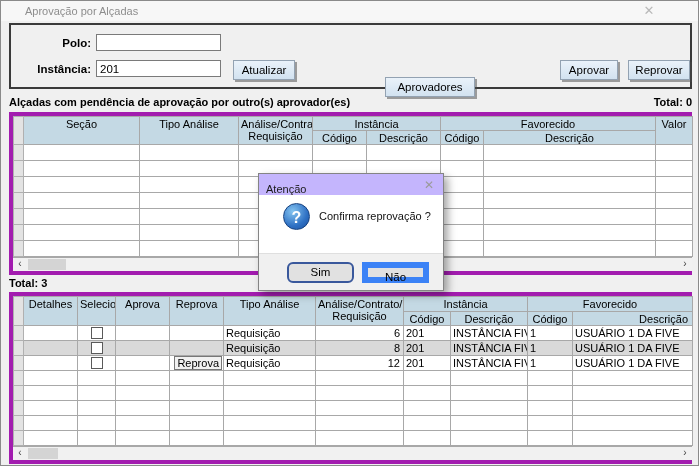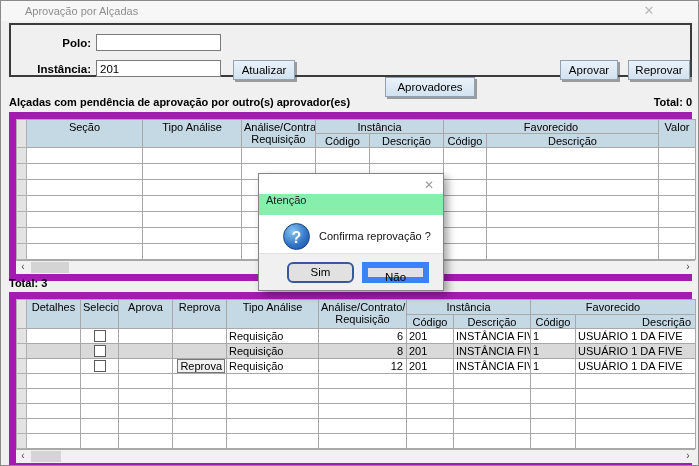--- a/index.html
+++ b/index.html
@@ -22,21 +22,21 @@
     background: #f7f7f7;
     display:flex; align-items:center;
   }
   .titlebar .title { color:#8d8d8d; padding-left:24px; font-size:11px; }
   .titlebar .close-x {
     position:absolute; right:40px; top:1px; color:#b9b9b9;
     font-size:13px; width:18px; height:18px; text-align:center; line-height:18px;
     cursor: default;
   }
   .top-panel {
-    position:absolute; left:8px; top:22px; width:683px; height:54px;
+    position:absolute; left:8px; top:22px; width:683px; height:66px;
     border: 2px solid #3a3a3a; background:#f0f0f0;
   }
   .fld-label { position:absolute; font-weight:bold; font-size:11.5px; text-align:right; width:70px; }
   .fld-input {
     position:absolute; height:17px; width:125px;
     border:1px solid #7a7a7a; background:#fff;
     font-family:"Liberation Sans", sans-serif; font-size:11.5px; padding:0 3px;
   }
   .btn {
     position:absolute; height:20px;
@@ -45,21 +45,21 @@
     box-shadow: 2px 2px 0 rgba(70,70,70,.5);
     font-family:"Liberation Sans", sans-serif; font-size:11.5px;
     text-align:center; line-height:18px; cursor:default;
   }
   .sec-row {
     position:absolute; left:8px; width:683px; height:14px;
     display:flex; justify-content:space-between; font-weight:bold; font-size:11px;
   }
   .gridbox {
     position:absolute; left:8px; width:683px;
-    border:7px solid #a21caf; background:#7f1d1d;
+    border:4px solid #a21caf; background:#7f1d1d;
   }
   table { border-collapse:collapse; table-layout:fixed; width:679px; }
   th, td {
     border:1px solid #a8a8a8; overflow:hidden; white-space:nowrap;
     font-weight:normal; font-size:11px; padding:0 2px;
   }
   thead th { background:#c4d9e4; text-align:center; }
   th.vtop { vertical-align:top; padding-top:1px; }
   td.rowhdr, th.rowhdr { background:#e3e3e3; border-color:#b0b0b0; }
   .t1 tbody tr { height:16px; }
@@ -92,22 +92,22 @@
   .hs-left { left:0; } .hs-right { right:0; }
   .hs-thumb { position:absolute; left:15px; top:1px; width:38px; height:11px; background:#d4d4d4; }
   
   .dialog {
     position:absolute; left:257px; top:172px; width:186px; height:118px;
     background:#fff; border:1px solid #848484;
     box-shadow: 4px 4px 8px rgba(0,0,0,.35);
     z-index:10;
   }
   .dialog .dtitle {
-    height:21px; display:flex; align-items:flex-start; padding-left:7px;
-    font-size:11px; color:#1a1a1a; background:#86efac;margin-top:20px;
+    height:21px; display:flex; align-items:flex-end; padding-left:7px;
+    font-size:11px; color:#1a1a1a; background:#c4b5fd;
   }
   .dialog .dclose {
     position:absolute; right:6px; top:3px; color:#9a9a9a; font-size:12px;
     width:16px; height:16px; text-align:center; line-height:16px;
   }
   .dialog .dbody { position:relative; height:59px; background:#fff; }
   .qicon {
     position:absolute; left:24px; top:8px; width:27px; height:27px; border-radius:50%;
     background: radial-gradient(circle at 35% 30%, #85c4f0, #2f71c4 60%, #1b4f9e);
     color:#fff; font-weight:bold; font-size:16px; text-align:center; line-height:27px;

